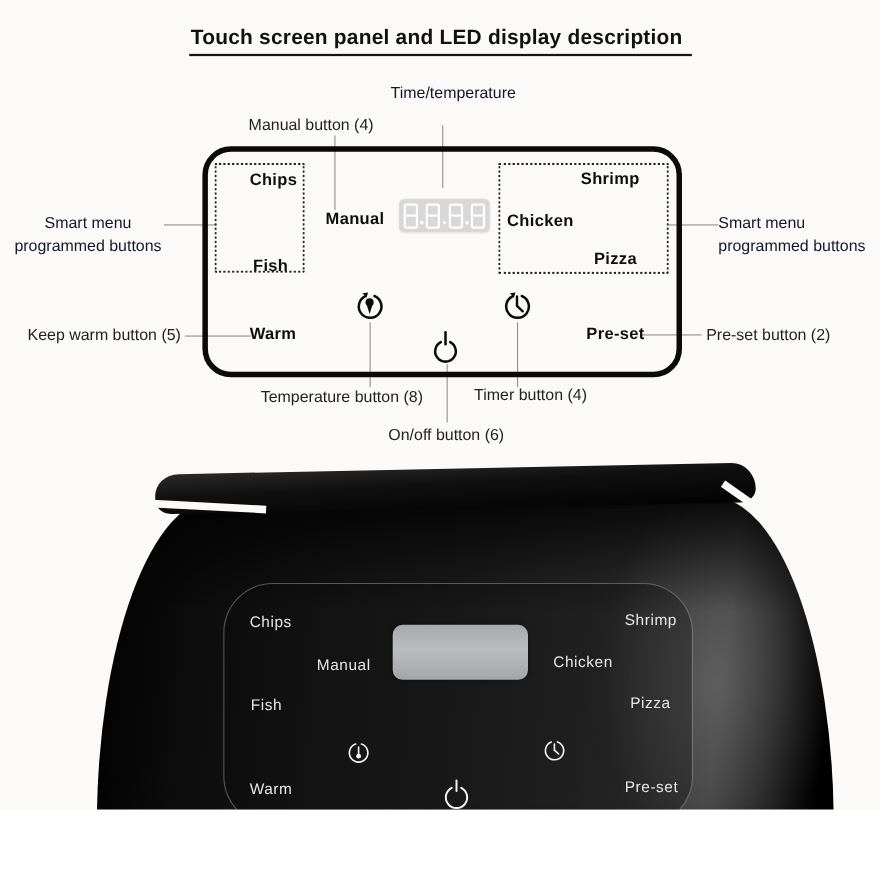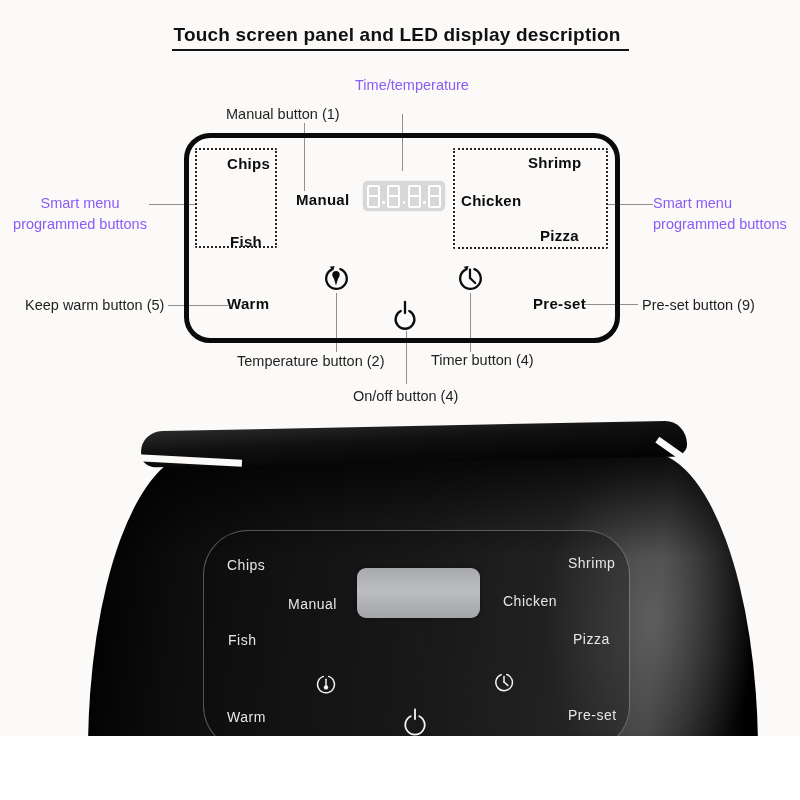--- a/index.html
+++ b/index.html
@@ -16,21 +16,21 @@
   }
   .dpanel-outline{
     left:184px;top:133px;width:436px;height:210px;box-sizing:border-box;
     border:5px solid #0a0a0a;border-radius:26px;background:transparent;
   }
   .dashbox{box-sizing:border-box;border:2px dotted #242424;border-radius:2px;}
   .dash-left{left:195px;top:148px;width:82px;height:100px;}
   .dash-right{left:453px;top:148px;width:155px;height:101px;}
   .plabel{font-weight:bold;font-size:15px;color:#0d0d0d;white-space:nowrap;letter-spacing:.3px;line-height:1;}
   .ann{font-size:14.5px;color:#1f1f1f;white-space:nowrap;line-height:1;}
-  .ann2{font-size:14.5px;color:#8b5cf6;line-height:21px;}
+  .ann2{font-size:14.5px;color:#0f172a;line-height:21px;}
   .lineh{height:1.3px;background:#8f8f8f;}
   .linev{width:1.3px;background:#8f8f8f;}
   .led{
     left:363px;top:181px;width:82px;height:30px;background:#d8d8d8;border-radius:5px;
     display:flex;align-items:center;justify-content:center;gap:2.5px;box-shadow:0 0 2px rgba(0,0,0,.12);
   }
   .dgt{width:9px;height:19px;border:2.3px solid #fff;border-radius:2.5px;
        background:linear-gradient(#fff,#fff) 50% 50%/100% 2.3px no-repeat;}
   .dp{width:2.6px;height:2.6px;border-radius:50%;background:#fff;margin-top:13px;}
   
@@ -123,34 +123,34 @@
     <line x1="16" y1="17" x2="21.2" y2="22" stroke="#0c0c0c" stroke-width="2.2" stroke-linecap="round"></line>
   </svg>
   <svg class="abs" style="left:392px;top:300px" width="26" height="32" viewBox="0 0 26 32">
     <line x1="13" y1="2" x2="13" y2="13" stroke="#0c0c0c" stroke-width="2.3" stroke-linecap="round"></line>
     <path d="M8.7 11 A9.4 9.4 0 1 0 17.3 11" fill="none" stroke="#0c0c0c" stroke-width="2.3" stroke-linecap="round"></path>
   </svg>
 
   <div class="abs ann2" style="left:342px;top:75px;width:140px;text-align:center">
     <div>Time/temperature</div>
   </div>
-  <div class="abs ann" style="left:226px;top:107px">Manual button (1)</div>
+  <div class="abs ann" style="left:226px;top:107px">Manual button (4)</div>
   <div class="abs ann2" style="left:5px;top:193px;width:150px;text-align:center">
     <div>Smart menu</div>
     <div>programmed buttons</div>
   </div>
   <div class="abs ann2" style="left:653px;top:193px">
     <div>Smart menu</div>
     <div>programmed buttons</div>
   </div>
   <div class="abs ann" style="left:25px;top:298px">Keep warm button (5)</div>
-  <div class="abs ann" style="left:642px;top:298px">Pre-set button (9)</div>
-  <div class="abs ann" style="left:237px;top:354px">Temperature button (2)</div>
+  <div class="abs ann" style="left:642px;top:298px">Pre-set button (2)</div>
+  <div class="abs ann" style="left:237px;top:354px">Temperature button (8)</div>
   <div class="abs ann" style="left:431px;top:353px">Timer button (4)</div>
-  <div class="abs ann" style="left:353px;top:389px">On/off button (4)</div>
+  <div class="abs ann" style="left:353px;top:389px">On/off button (6)</div>
 
   <div class="abs fryer-body"></div>
   <div class="abs bottom-curve"></div>
   <div class="abs lid"></div>
   <div class="abs sliver sliver-l"></div>
   <div class="abs sliver sliver-r"></div>
 
   <div class="abs tpanel"></div>
   <div class="abs lcd"></div>
 

